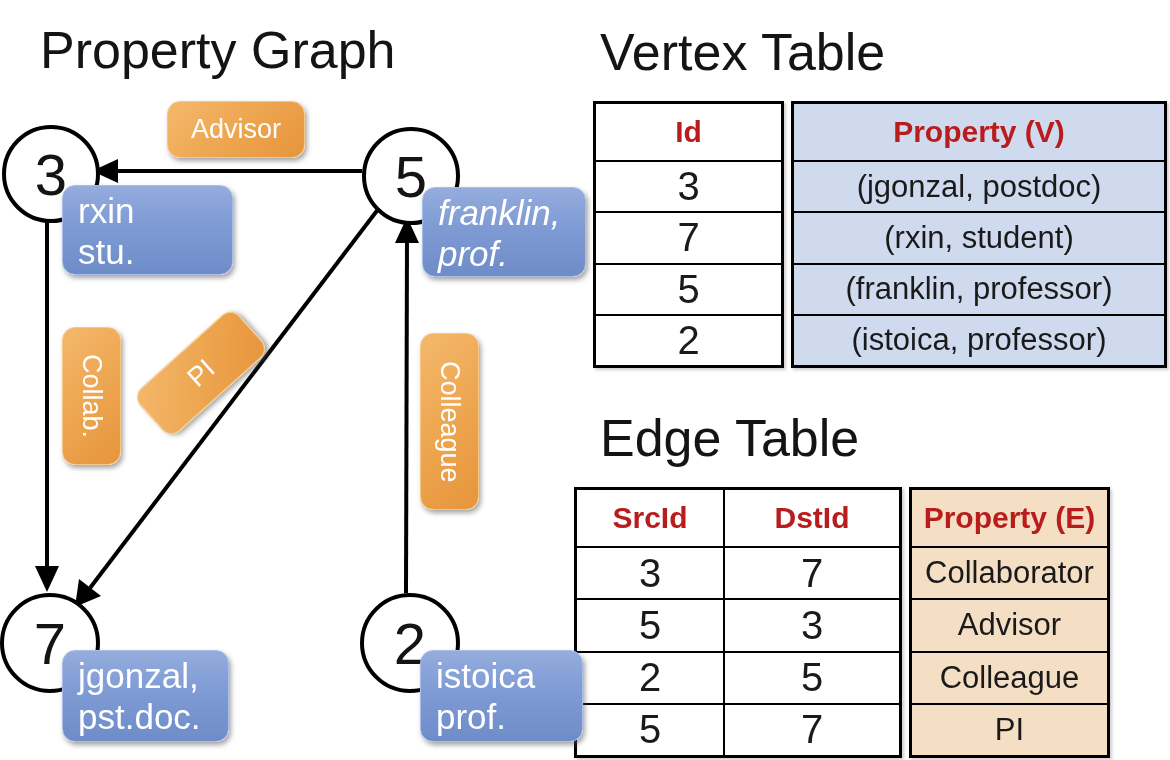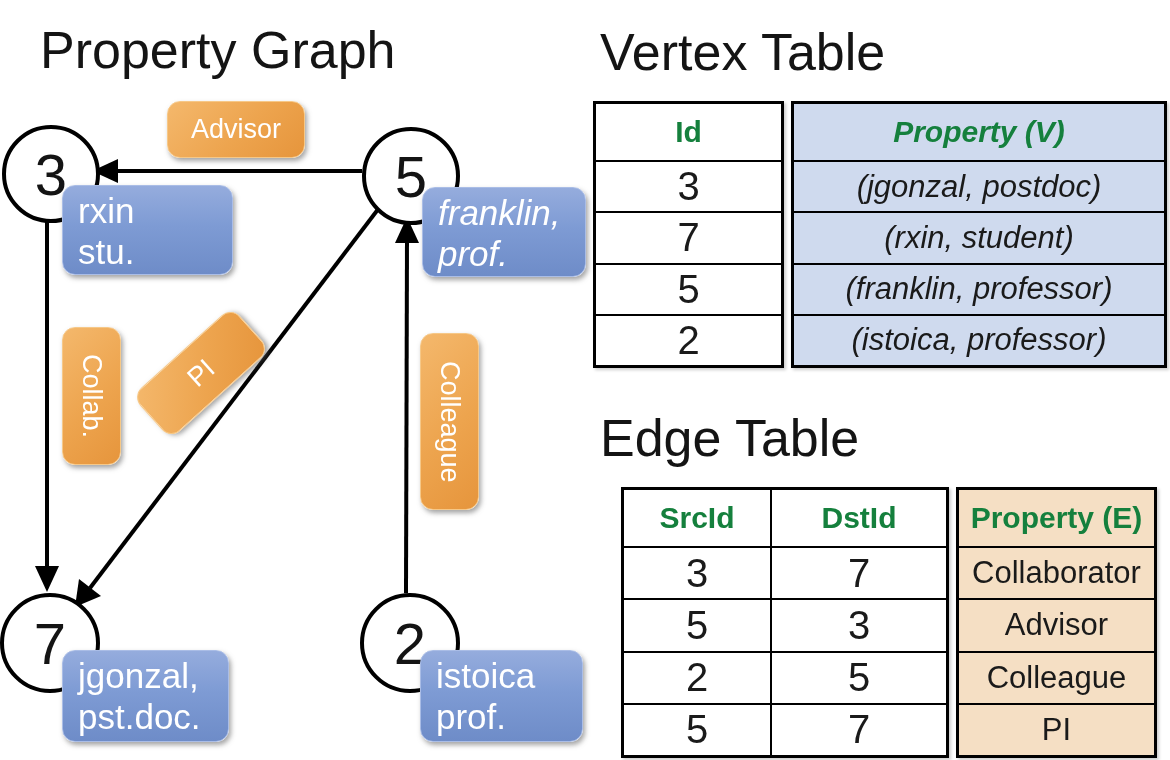--- a/index.html
+++ b/index.html
@@ -39,21 +39,21 @@
   .tbl{position:absolute;display:flex;z-index:2;}
   .tblbox{
     border:3px solid #000;background:#fff;display:flex;
     box-shadow:2px 2px 3px rgba(0,0,0,0.2);
   }
   .tcol{display:flex;flex-direction:column;flex:1;}
   .tcol+.tcol{border-left:2.5px solid #000;}
   .tgap{width:7px;}
   .hcell{
     height:56px;display:flex;align-items:center;justify-content:center;
-    font-weight:bold;font-size:30px;color:#15803d;flex:none;
+    font-weight:bold;font-size:30px;color:#b91c1c;flex:none;
   }
   .tbody{display:flex;flex-direction:column;flex:1;}
   .tbody .cell{
     flex:1;display:flex;align-items:center;justify-content:center;
     border-top:2.5px solid #000;color:#1a1a1a;
   }
   .num-col .cell{font-size:40px;}
   .txt-col .cell{font-size:31px;}
   .fill-blue{background:#cfdaee;}
   .fill-tan{background:#f5dfc4;}
@@ -123,36 +123,36 @@
         <div class="hcell">Id</div>
         <div class="tbody">
             <div class="cell">3</div>
             <div class="cell">7</div>
             <div class="cell">5</div>
             <div class="cell">2</div>
           </div>
       </div>
     </div>
     <div class="tgap"></div>
-    <div class="tblbox" style="flex:1;font-style:italic;">
+    <div class="tblbox" style="flex:1;">
       <div class="tcol txt-col fill-blue">
         <div class="hcell">Property (V)</div>
         <div class="tbody">
             <div class="cell">(jgonzal, postdoc)</div>
             <div class="cell">(rxin, student)</div>
             <div class="cell">(franklin, professor)</div>
             <div class="cell">(istoica, professor)</div>
           </div>
       </div>
     </div>
   </div>
 
   <div class="title" style="left:600px;top:408px;width:560px;">Edge Table</div>
 
-  <div class="tbl" style="left:621px;top:487px;width:536px;height:271px;">
+  <div class="tbl" style="left:574px;top:487px;width:536px;height:271px;">
     <div class="tblbox" style="width:322px;flex:none;">
       <div class="tcol num-col" style="width:146px;flex:none;">
         <div class="hcell">SrcId</div>
         <div class="tbody">
             <div class="cell">3</div>
             <div class="cell">5</div>
             <div class="cell">2</div>
             <div class="cell">5</div>
           </div>
       </div>

